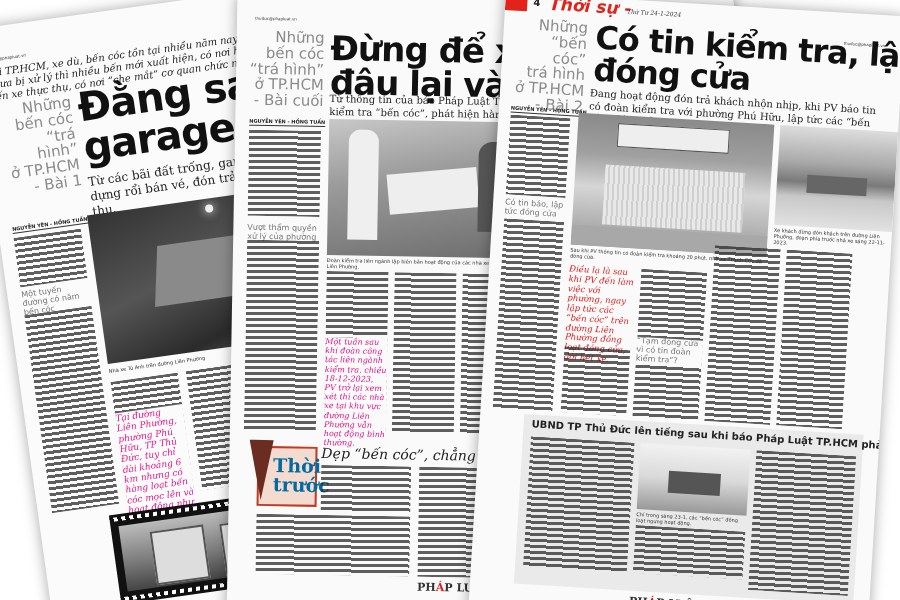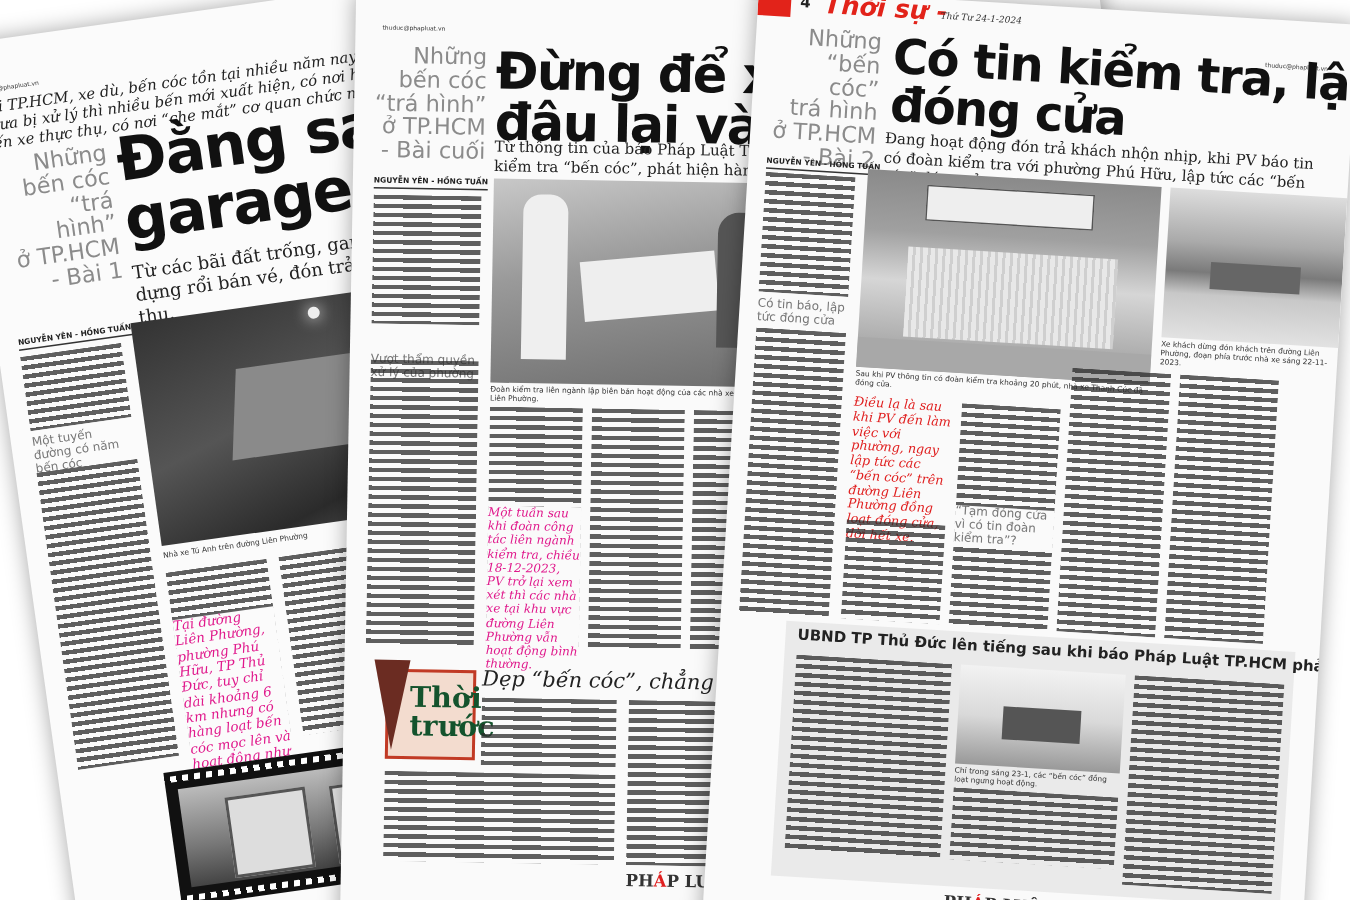--- a/index.html
+++ b/index.html
@@ -24,21 +24,21 @@
   .caption{position:absolute;font-size:5px;font-family:"DejaVu Sans",sans-serif;color:#333;line-height:6px;}
   .tiny-url{position:absolute;font-size:4px;color:#333;font-family:"DejaVu Sans",sans-serif;}
   .logo{position:absolute;font-family:"DejaVu Serif",serif;font-weight:bold;font-size:11px;color:#333;letter-spacing:0px;}
   .logo span{color:#e02020;}
   .redtab{position:absolute;background:#e2231a;}
   .section{position:absolute;color:#e2231a;font-family:"DejaVu Sans",sans-serif;font-weight:bold;font-style:italic;font-size:17px;}
   .pagenum{position:absolute;font-family:"DejaVu Sans",sans-serif;font-weight:bold;font-size:10px;color:#222;}
   .date{position:absolute;font-size:6px;color:#333;font-family:"DejaVu Serif",serif;font-style:italic;}
   .boxhead{position:absolute;font-family:"DejaVu Sans",sans-serif;font-weight:bold;color:#222;font-size:10px;}
   .opinion-box{position:absolute;background:#f3dccf;border:2px solid #c13a25;}
-  .opinion-label{position:absolute;color:#14532d;font-weight:bold;font-family:"DejaVu Serif",serif;font-size:19px;line-height:1.0;}
+  .opinion-label{position:absolute;color:#0369a1;font-weight:bold;font-family:"DejaVu Serif",serif;font-size:19px;line-height:1.0;}
   .opinion-title{position:absolute;font-style:italic;font-family:"DejaVu Serif",serif;font-size:14px;color:#222;}
   .film{position:absolute;background:#111;}
   .film .holes{position:absolute;left:0;right:0;height:4px;background:repeating-linear-gradient(to right,#111 0,#111 4px,#fff 4px,#fff 8px);}
 </style>
 </head>
 <body>
 
 <div class="page" id="p1">
   <div class="tiny-url" style="left:10px;top:30px;">thuduc@phapluat.vn</div>
   <div class="kicker" style="left:10px;top:40px;width:420px;">Tại TP.HCM, xe dù, bến cóc tồn tại nhiều năm nay. Trong khi các bến cóc tồn tại chưa bị xử lý thì nhiều bến mới xuất hiện, có nơi hoạt động công khai như những bến xe thực thụ, có nơi “che mắt” cơ quan chức năng.</div>
@@ -99,21 +99,21 @@
   </div>
   <div class="headline" style="left:94px;top:34px;font-size:34px;white-space:nowrap;">
     <div>Đừng để xử lý xo</div>
     <div>đâu lại vào đấy</div>
   </div>
   <div class="sapo" style="left:94px;top:96px;width:250px;font-size:10px;">Từ thông tin của báo Pháp Luật TP.HCM, đoàn kiểm tra “bến cóc”, phát hiện hàng loạt vi phạm.</div>
   <div class="byline" style="left:14px;top:122px;">NGUYỄN YÊN - HỒNG TUẤN</div>
   <div class="col" style="left:14px;top:134px;width:72px;height:86px;">
       <div class="lines"></div>
     </div>
-  <div class="subhead" style="left:14px;top:240px;width:72px;">Vượt thẩm quyền xử lý của phường</div>
+  <div class="subhead" style="left:14px;top:228px;width:72px;">Vượt thẩm quyền xử lý của phường</div>
   <div class="col" style="left:14px;top:244px;width:72px;height:190px;">
       <div class="lines"></div>
     </div>
   <div class="photo" style="left:94px;top:122px;width:210px;height:136px;background:linear-gradient(170deg,#c8c8c8 0%,#9a9a9a 40%,#6c6c6c 100%);">
     <div style="position:absolute;left:60px;top:50px;width:90px;height:40px;background:#eee;transform:rotate(-6deg);"></div>
     <div style="position:absolute;left:20px;top:10px;width:30px;height:110px;background:#efefef;border-radius:12px 12px 0 0;"></div>
     <div style="position:absolute;left:150px;top:20px;width:34px;height:90px;background:#555;border-radius:14px 14px 0 0;"></div>
   </div>
   <div class="caption" style="left:94px;top:260px;width:210px;">Đoàn kiểm tra liên ngành lập biên bản hoạt động của các nhà xe trên tuyến đường Liên Phường.</div>
   <div class="col" style="left:94px;top:274px;width:62px;height:160px;">

